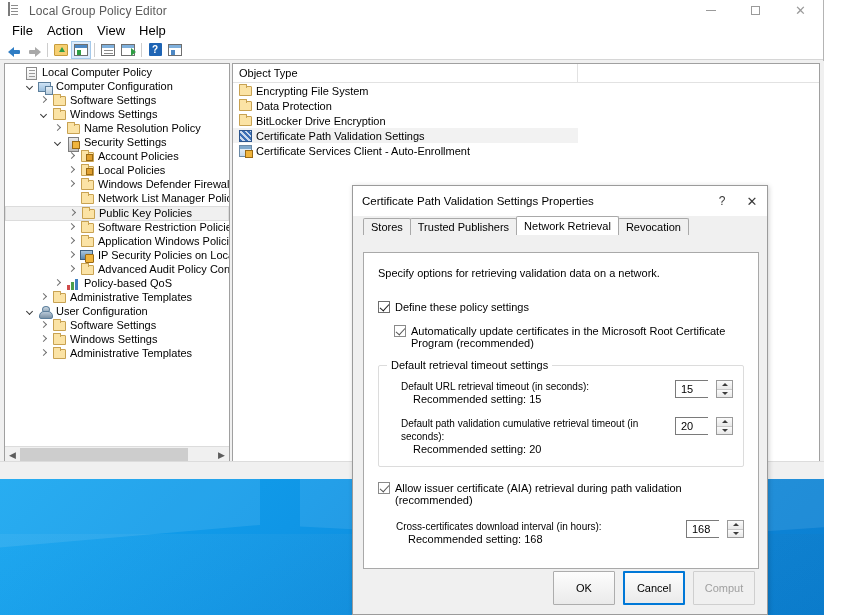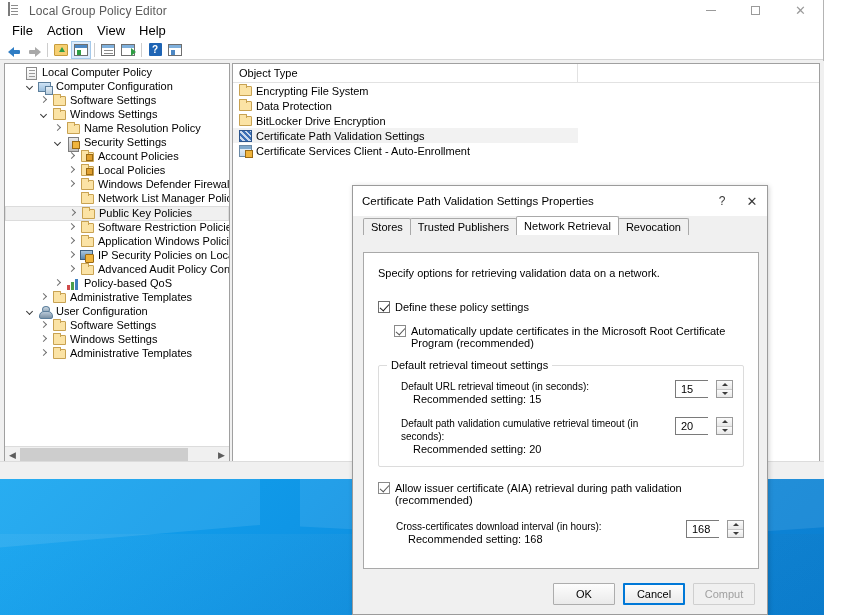--- a/index.html
+++ b/index.html
@@ -427,21 +427,21 @@
     background: linear-gradient(180deg,#fbfbfb,#e8e8e8);
   }
   .spin-btn.up { border-bottom: 1px solid #c8c8c8; }
   .sp-up { width:0;height:0;border-left:3px solid transparent;border-right:3px solid transparent;border-bottom:3.5px solid #3c3c3c; }
   .sp-dn { width:0;height:0;border-left:3px solid transparent;border-right:3px solid transparent;border-top:3.5px solid #3c3c3c; }
 
   #dlg-buttons {
     position: absolute; right: 12px; bottom: 9px; display: flex; gap: 8px;
   }
   .dbtn {
-    width: 62px; height: 22px; font-size: 11px; color: #000;
+    width: 62px; height: 34px; font-size: 11px; color: #000;
     background: linear-gradient(180deg,#fdfdfd,#eaeaea);
     border: 1px solid #adadad; border-radius: 1px;
     display: flex; align-items: center; justify-content: center;
   }
   .dbtn.focus { border: 2px solid #0078d7; }
   .dbtn.disabled { color: #a0a0a0; background: #f0f0f0; border-color: #cfcfcf; }
 </style>
 </head>
 <body>
 

